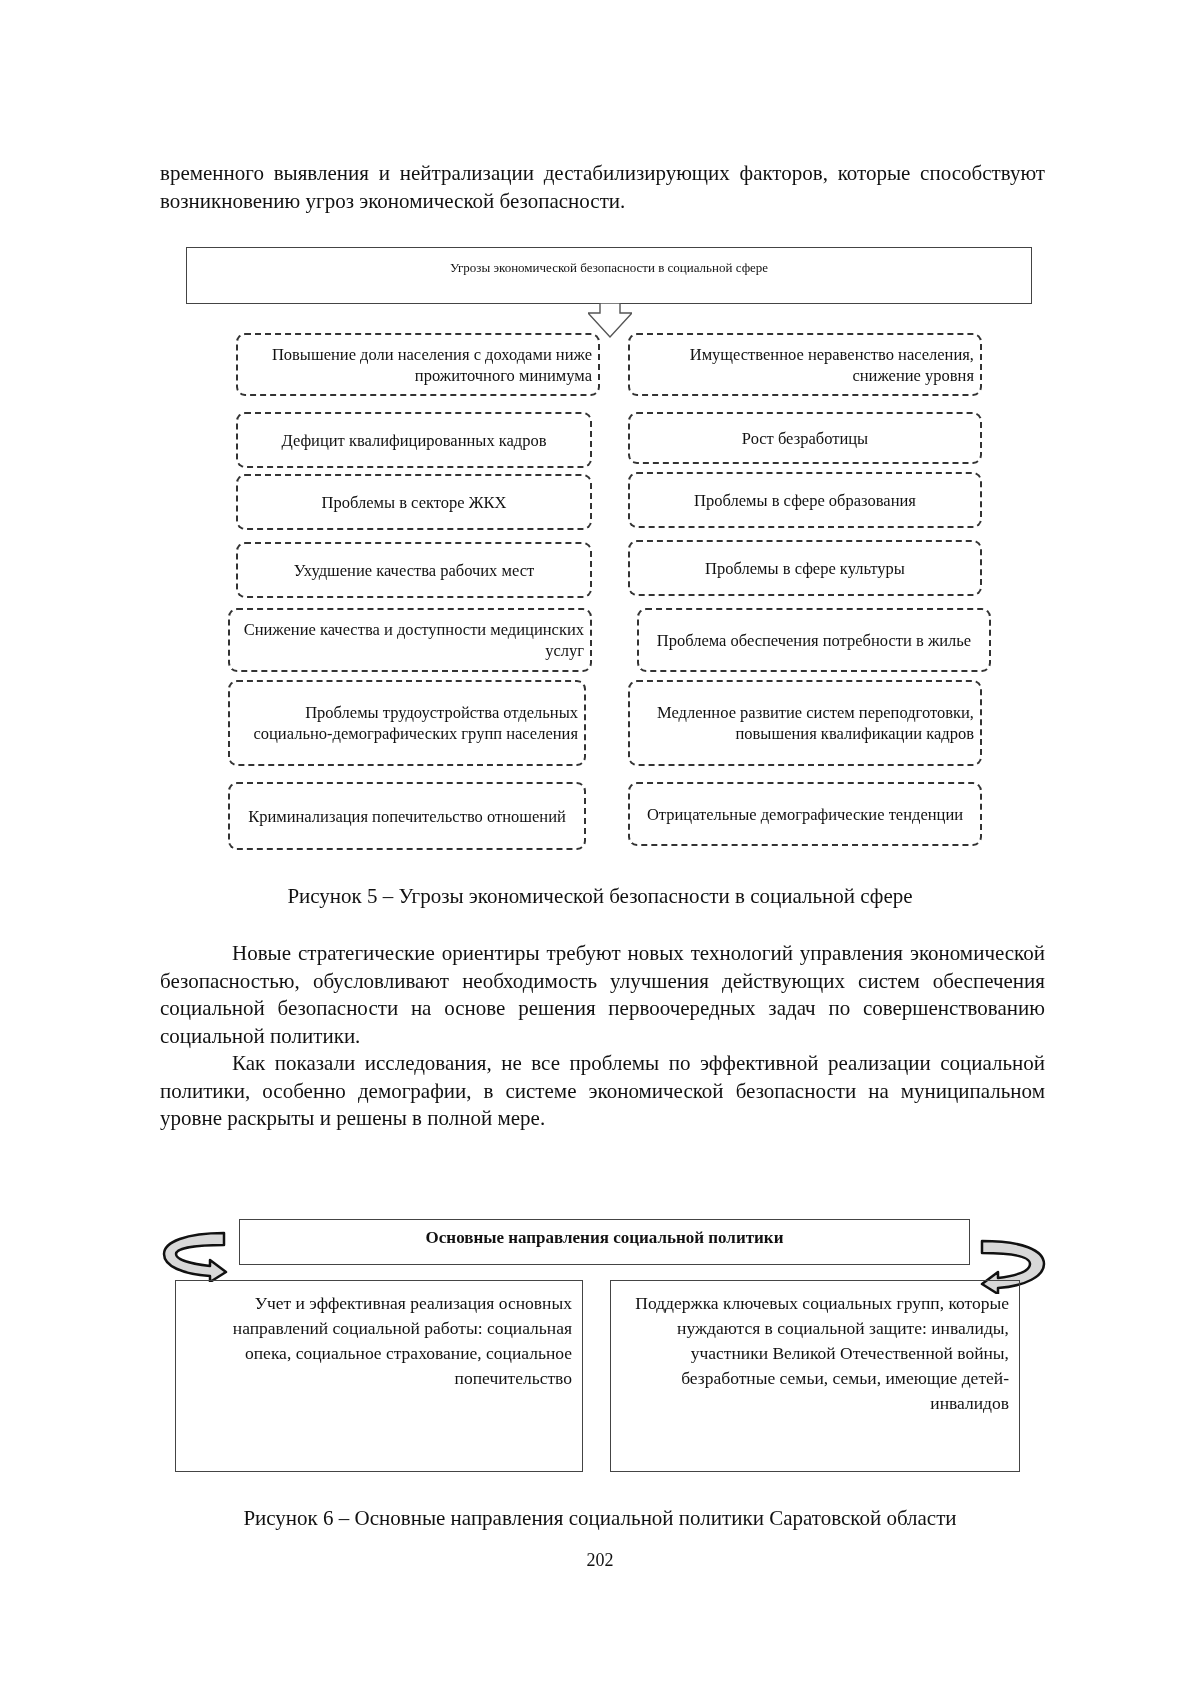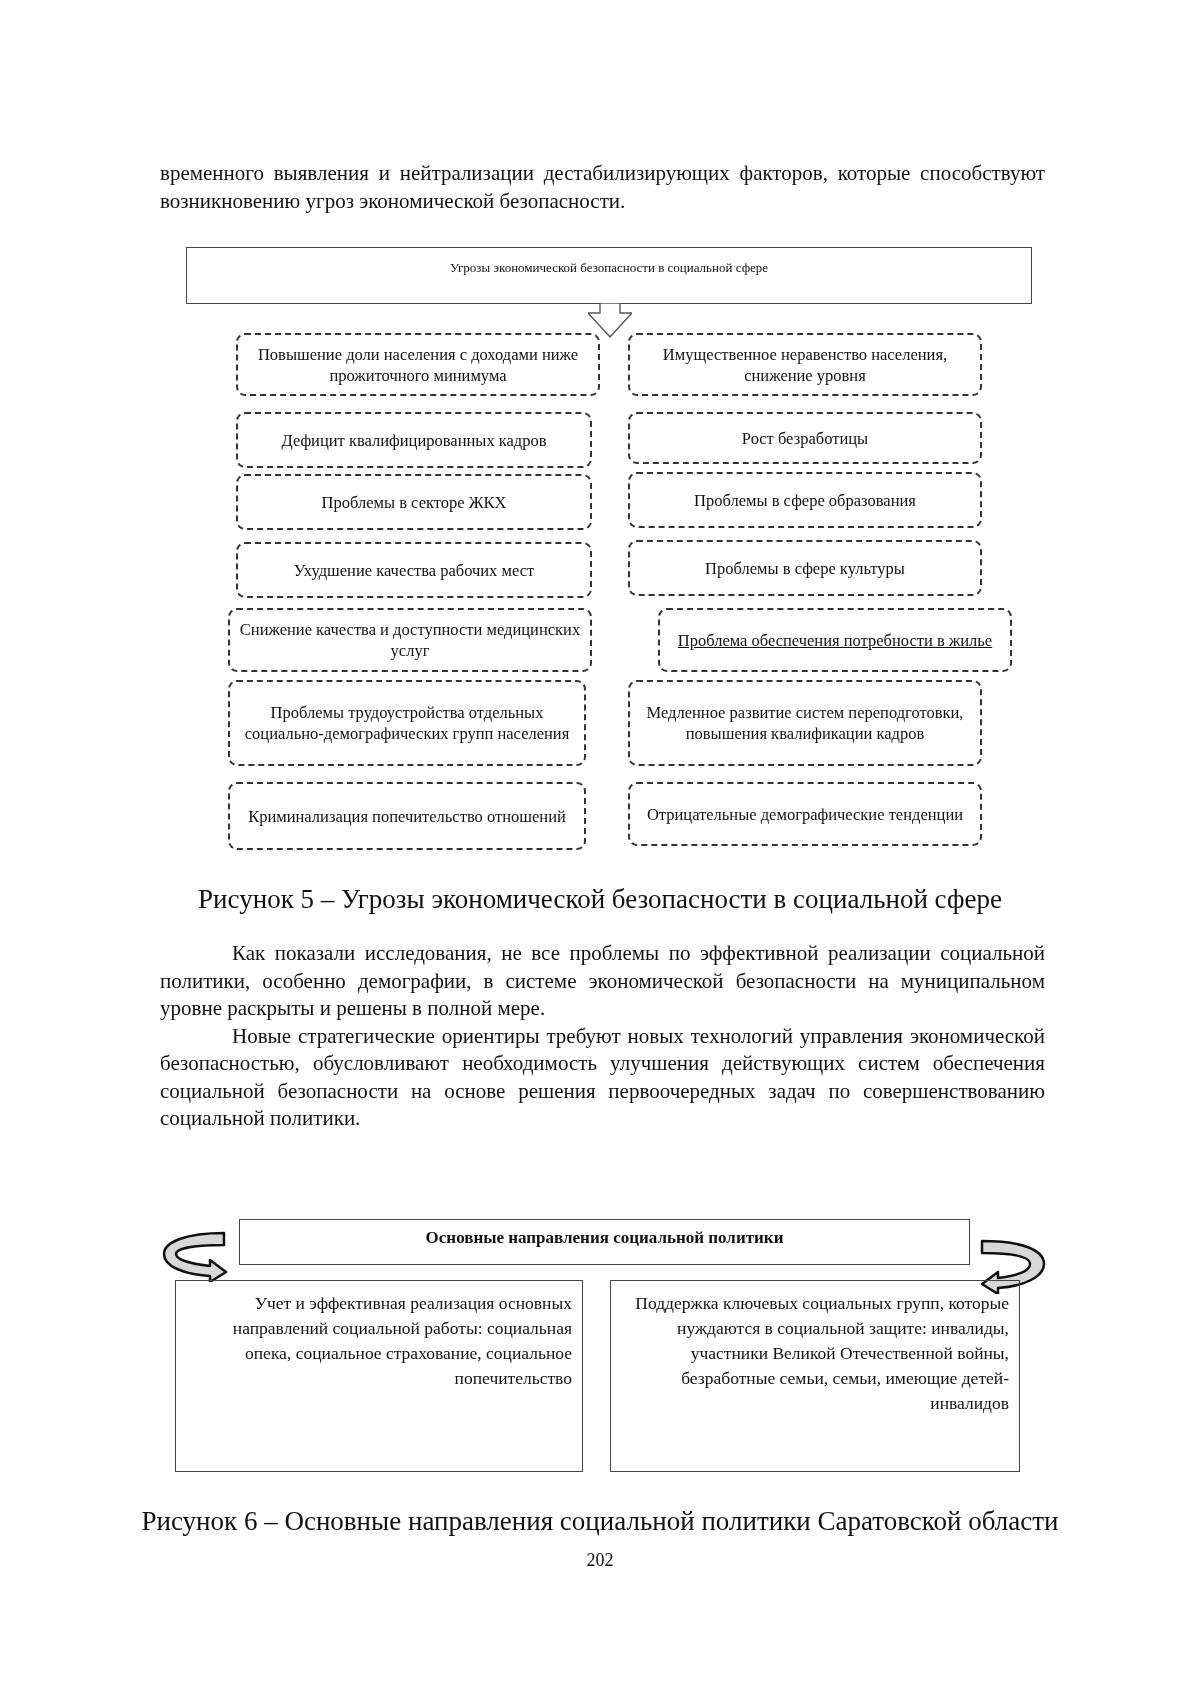--- a/index.html
+++ b/index.html
@@ -2,29 +2,29 @@
 <html><head>
 <meta charset="utf-8">
 <style>
   html, body { margin: 0; padding: 0; background: #ffffff; }
   body { width: 1200px; height: 1698px; position: relative; overflow: hidden;
          font-family: "Liberation Serif", "DejaVu Serif", serif; color: #111; }
   .para { position: absolute; left: 160px; width: 885px; font-size: 21px; line-height: 27.5px;
           text-align: justify; margin: 0; }
   .body-text { position: absolute; left: 160px; width: 885px; font-size: 21px; line-height: 27.5px; }
   .body-text p { margin: 0; text-align: justify; text-indent: 72px; }
-  .caption { position: absolute; left: 0; width: 1200px; text-align: center; font-size: 27px; }
+  .caption { position: absolute; left: 0; width: 1200px; text-align: center; font-size: 21px; }
   .page-num { position: absolute; left: 0; width: 1200px; text-align: center; font-size: 18px; top: 1550px; }
 
   
   .fig5-title { position: absolute; left: 186px; top: 247px; width: 846px; height: 57px;
                 border: 1.5px solid #444; box-sizing: border-box; display: flex; align-items: flex-start;
                 justify-content: center; padding-top: 12px; font-size: 13px; }
   .dbox { position: absolute; border: 2.5px dashed #333; border-radius: 9px; box-sizing: border-box;
-          display: flex; align-items: center; justify-content: center; text-align: center;
+          display: flex; align-items: center; justify-content: center; text-align: right;
           font-size: 16.5px; line-height: 21px; padding: 2px 6px; }
   .arrow-down { position: absolute; left: 588px; top: 303px; }
 
   
   .fig6-title { position: absolute; left: 239px; top: 1219px; width: 731px; height: 46px;
                 border: 1.5px solid #444; box-sizing: border-box; text-align: center;
                 font-weight: bold; font-size: 17px; padding-top: 8px; }
   .sbox { position: absolute; border: 1.5px solid #444; box-sizing: border-box; text-align: right;
           font-size: 17.5px; line-height: 25px; padding-top: 10px; }
   .curve { position: absolute; }
@@ -45,30 +45,30 @@
   <div class="dbox" style="left:236px;top:474px;width:356px;height:56px;">Проблемы в секторе ЖКХ</div>
   <div class="dbox" style="left:236px;top:542px;width:356px;height:56px;">Ухудшение качества рабочих мест</div>
   <div class="dbox" style="left:228px;top:608px;width:364px;height:64px;">Снижение качества и доступности медицинских услуг</div>
   <div class="dbox" style="left:228px;top:680px;width:358px;height:86px;">Проблемы трудоустройства отдельных социально-демографических групп населения</div>
   <div class="dbox" style="left:228px;top:782px;width:358px;height:68px;">Криминализация попечительство отношений</div>
 
   <div class="dbox" style="left:628px;top:333px;width:354px;height:63px;">Имущественное неравенство населения, снижение уровня</div>
   <div class="dbox" style="left:628px;top:412px;width:354px;height:52px;">Рост безработицы</div>
   <div class="dbox" style="left:628px;top:472px;width:354px;height:56px;">Проблемы в сфере образования</div>
   <div class="dbox" style="left:628px;top:540px;width:354px;height:56px;">Проблемы в сфере культуры</div>
-  <div class="dbox" style="left:658px;top:608px;width:354px;height:64px;text-decoration:underline;">Проблема обеспечения потребности в жилье</div>
+  <div class="dbox" style="left:637px;top:608px;width:354px;height:64px;">Проблема обеспечения потребности в жилье</div>
   <div class="dbox" style="left:628px;top:680px;width:354px;height:86px;">Медленное развитие систем переподготовки, повышения квалификации кадров</div>
   <div class="dbox" style="left:628px;top:782px;width:354px;height:64px;">Отрицательные демографические тенденции</div>
 </div>
 
 <div class="caption" style="top:884px;">Рисунок 5 – Угрозы экономической безопасности в социальной сфере</div>
 
 <div class="body-text" style="top:940px;">
+  <p>Новые стратегические ориентиры требуют новых технологий управления экономической безопасностью, обусловливают необходимость улучшения действующих систем обеспечения социальной безопасности на основе решения первоочередных задач по совершенствованию социальной политики.</p>
   <p>Как показали исследования, не все проблемы по эффективной реализации социальной политики, особенно демографии, в системе экономической безопасности на муниципальном уровне раскрыты и решены в полной мере.</p>
-  <p>Новые стратегические ориентиры требуют новых технологий управления экономической безопасностью, обусловливают необходимость улучшения действующих систем обеспечения социальной безопасности на основе решения первоочередных задач по совершенствованию социальной политики.</p>
 </div>
 
 <div>
   <div class="fig6-title">Основные направления социальной политики</div>
 
   <svg class="curve" style="left:162px;top:1230px;" width="70" height="52" viewBox="0 0 70 52">
     <path d="M62,3 L62,15 C34,15 14,18 14,24 C14,30 30,34 48,36 L48,30 L64,42 L48,52 L48,46 C20,44 2,36 2,24 C2,12 24,3 62,3 Z" fill="#d8d8d8" stroke="#111" stroke-width="2.5" stroke-linejoin="round"></path>
   </svg>
   <svg class="curve" style="left:978px;top:1238px;" width="68" height="56" viewBox="0 0 68 56">
     <path d="M4,3 L4,15 C32,15 52,18 52,26 C52,34 36,38 20,40 L20,34 L4,46 L20,56 L20,50 C48,48 66,38 66,26 C66,12 44,3 4,3 Z" fill="#d8d8d8" stroke="#111" stroke-width="2.5" stroke-linejoin="round"></path>

